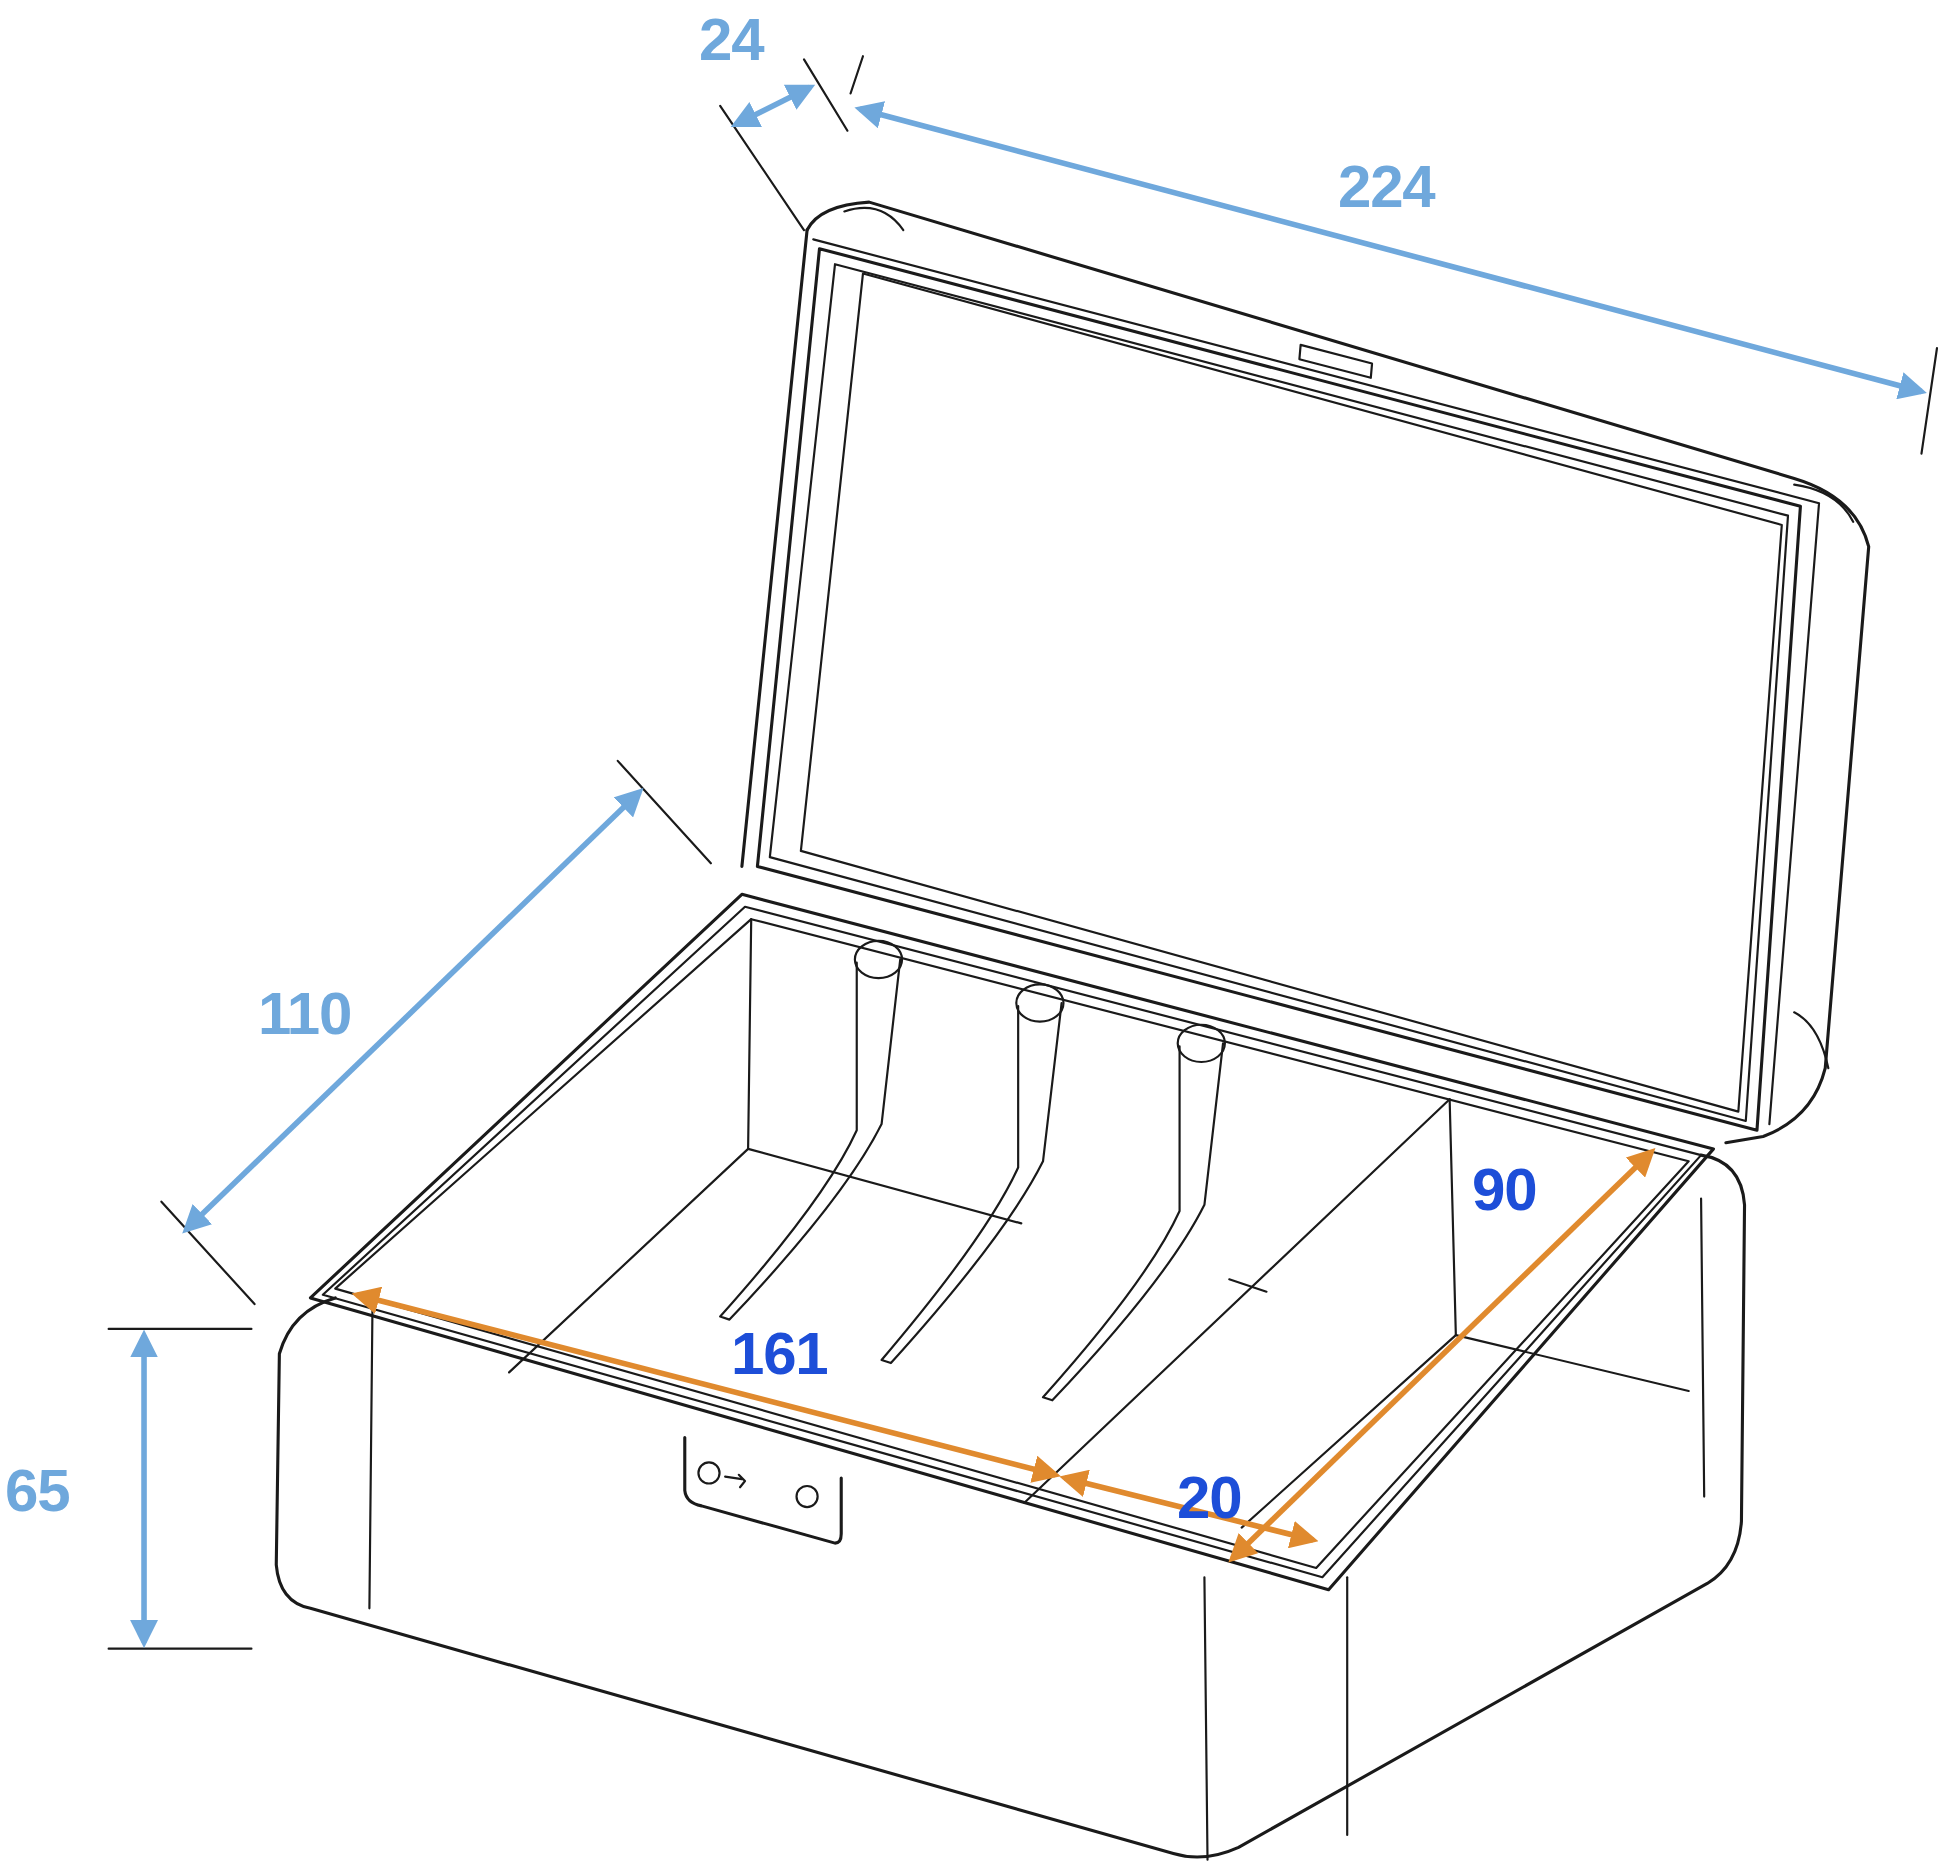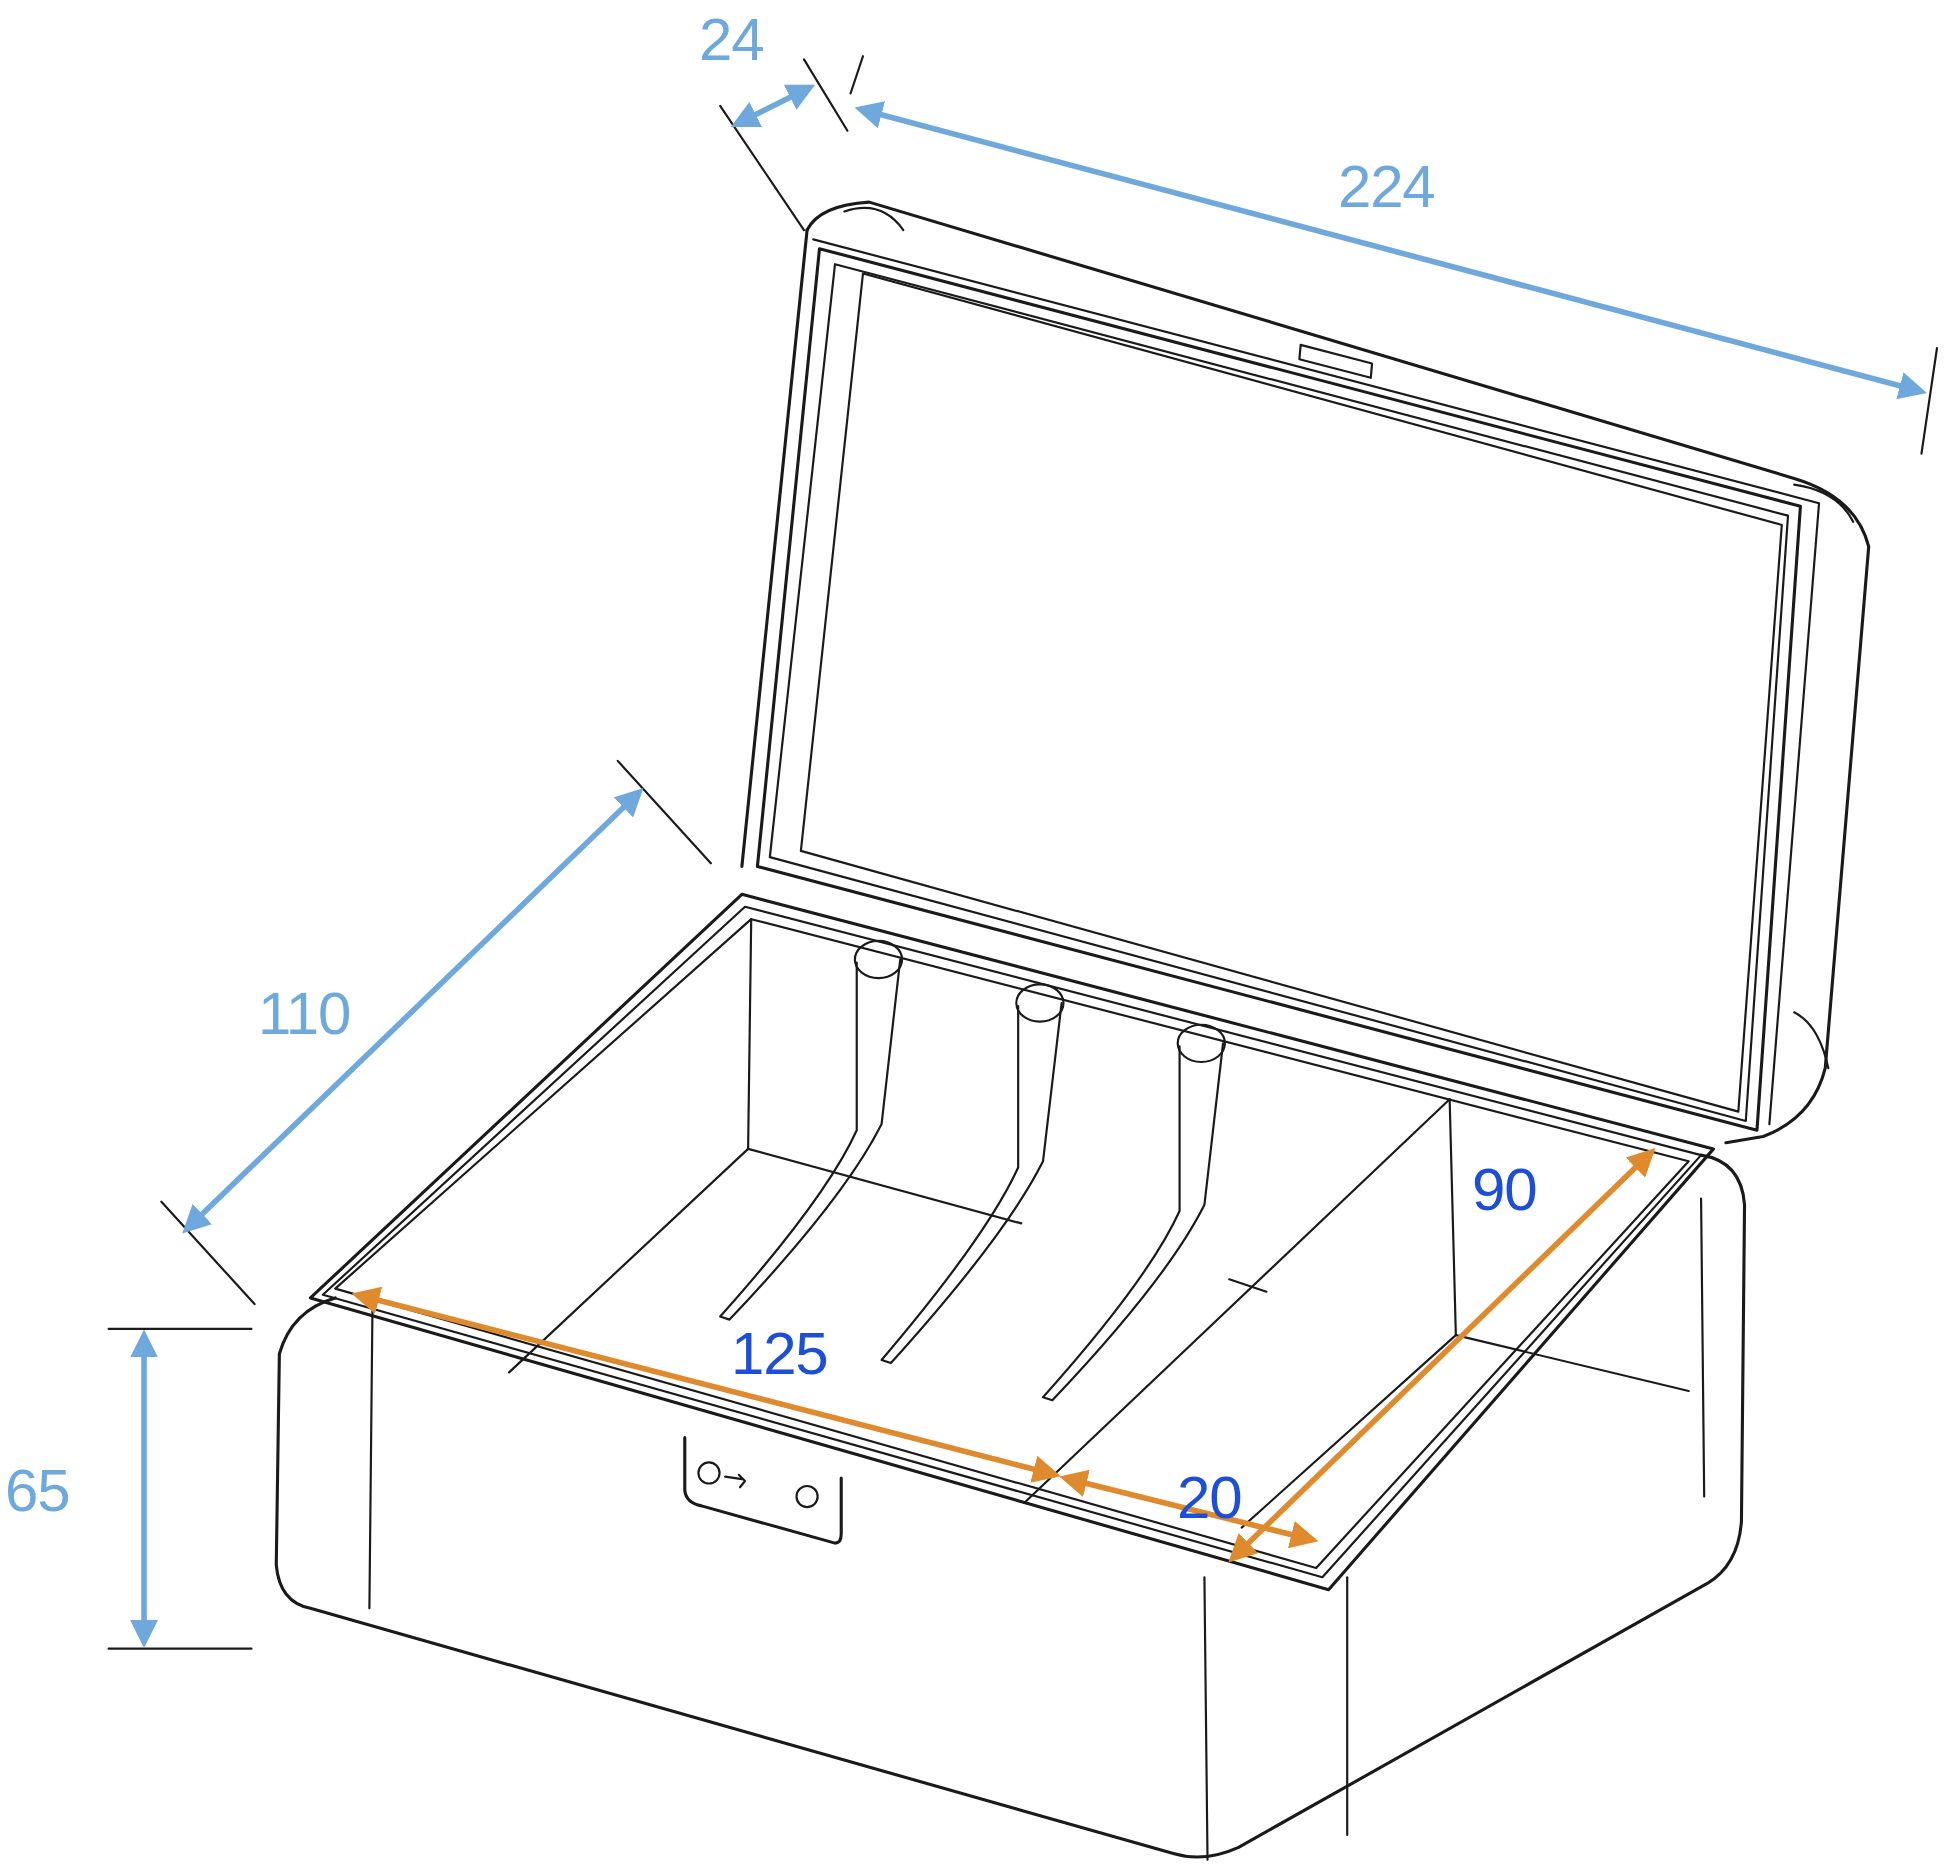--- a/index.html
+++ b/index.html
@@ -2,21 +2,21 @@
 <html style="font-size:10px"><head>
 <meta charset="utf-8">
 <style>
   html,body{margin:0;padding:0;background:#ffffff;}
   body{width:1955px;height:1875px;position:relative;overflow:hidden;font-family:"Liberation Sans",sans-serif;}
   svg{position:absolute;left:0;top:0;}
   .ln{fill:none;stroke:#1a1a1a;stroke-width:5;stroke-linecap:round;stroke-linejoin:round;}
   .ln2{fill:none;stroke:#1a1a1a;stroke-width:3.5;stroke-linecap:round;stroke-linejoin:round;}
   .dimb{stroke:#6fa8dc;stroke-width:9;fill:none;}
   .dimo{stroke:#e08a2e;stroke-width:9;fill:none;}
-  .lbl{position:absolute;font-weight:normal;font-size:60px;letter-spacing:-1.2px;}
+  .lbl{position:absolute;font-weight:bold;font-size:60px;letter-spacing:-1.2px;}
   .blue{color:#6fa8dc;}
   .orange{color:#1d4ed8;}
 </style>
 </head>
 <body>
 
 <svg width="1955" height="1875" viewBox="0 0 3149 3019">
   <defs>
     <marker id="ab" viewBox="0 0 10 10" refX="8" refY="5" markerWidth="5" markerHeight="5" orient="auto-start-reverse">
       <path d="M0,0 L10,5 L0,10 z" fill="#6fa8dc"></path>
@@ -93,16 +93,16 @@
     <line class="dimo" x1="1715" y1="2380" x2="2115" y2="2480" marker-start="url(#ao)" marker-end="url(#ao)"></line>
     <line class="dimo" x1="1985" y1="2510" x2="2660" y2="1855" marker-start="url(#ao)" marker-end="url(#ao)"></line>
   </g>
 </svg>
 
 <div class="lbl blue" style="left:699px;top:5px;">24</div>
 <div class="lbl blue" style="left:1338px;top:152px;">224</div>
 <div class="lbl blue" style="left:258px;top:979px;">110</div>
 <div class="lbl blue" style="left:5px;top:1456px;">65</div>
 
-<div class="lbl orange" style="left:731px;top:1319px;">125</div>
+<div class="lbl orange" style="left:731px;top:1319px;">161</div>
 <div class="lbl orange" style="left:1177px;top:1431px;margin-top:32px;">20</div>
 <div class="lbl orange" style="left:1472px;top:1155px;">90</div>
 
 
 </body></html>

